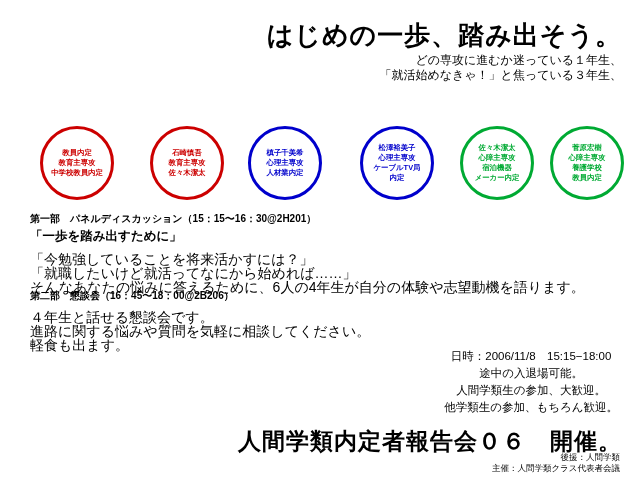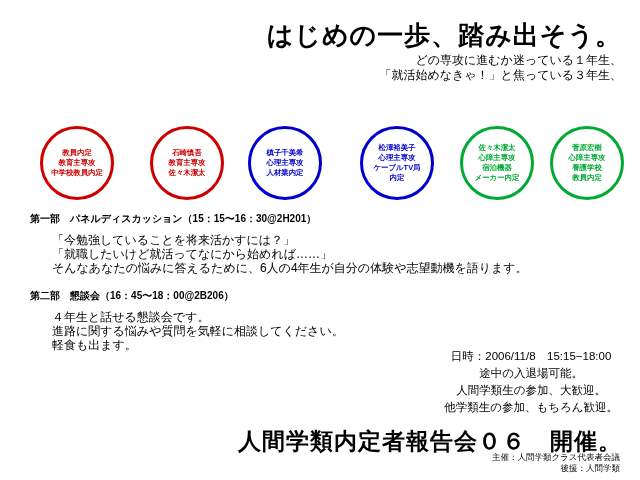--- a/index.html
+++ b/index.html
@@ -72,22 +72,21 @@
     white-space: nowrap;
   }
   .sec-sub {
     font-weight: bold;
     font-size: 12.5px;
     margin-top: 2px;
     white-space: nowrap;
   }
   .sec-body {
     margin-top: 7px;
-    margin-left: 22px;
-    font-size: 12px;
+    font-size: 14px;
     line-height: 14px;
   }
   .sec-body div { white-space: nowrap; }
   .datetime {
     position: absolute;
     right: 22px;
     top: 348px;
     text-align: center;
     font-size: 11.5px;
     line-height: 17px;
@@ -162,20 +161,21 @@
       <span class="ln">菅原宏樹</span>
       <span class="ln">心障主専攻</span>
       <span class="ln">養護学校</span>
       <span class="ln">教員内定</span>
     </div>
 
   </div>
 
   <div class="sec" style="top:212px;">
     <div class="sec-title">第一部　パネルディスカッション（15：15〜16：30@2H201）</div>
+    <div class="sec-sub">「一歩を踏み出すために」</div>
     <div class="sec-body">
       <div>「今勉強していることを将来活かすには？」</div>
       <div>「就職したいけど就活ってなにから始めれば……」</div>
       <div>そんなあなたの悩みに答えるために、6人の4年生が自分の体験や志望動機を語ります。</div>
     </div>
   </div>
 
   <div class="sec" style="top:289px;">
     <div class="sec-title">第二部　懇談会（16：45〜18：00@2B206）</div>
     <div class="sec-body">
@@ -188,17 +188,17 @@
   <div class="datetime">
     <div>日時：2006/11/8　15:15−18:00</div>
     <div>途中の入退場可能。</div>
     <div>人間学類生の参加、大歓迎。</div>
     <div>他学類生の参加、もちろん歓迎。</div>
   </div>
 
   <div class="bigtitle">人間学類内定者報告会０６　開催。</div>
 
   <div class="credits">
+    <div>後援：人間学類</div>
     <div>主催：人間学類クラス代表者会議</div>
-    <div>後援：人間学類</div>
   </div>
 
 </div>
 
 </body></html>

